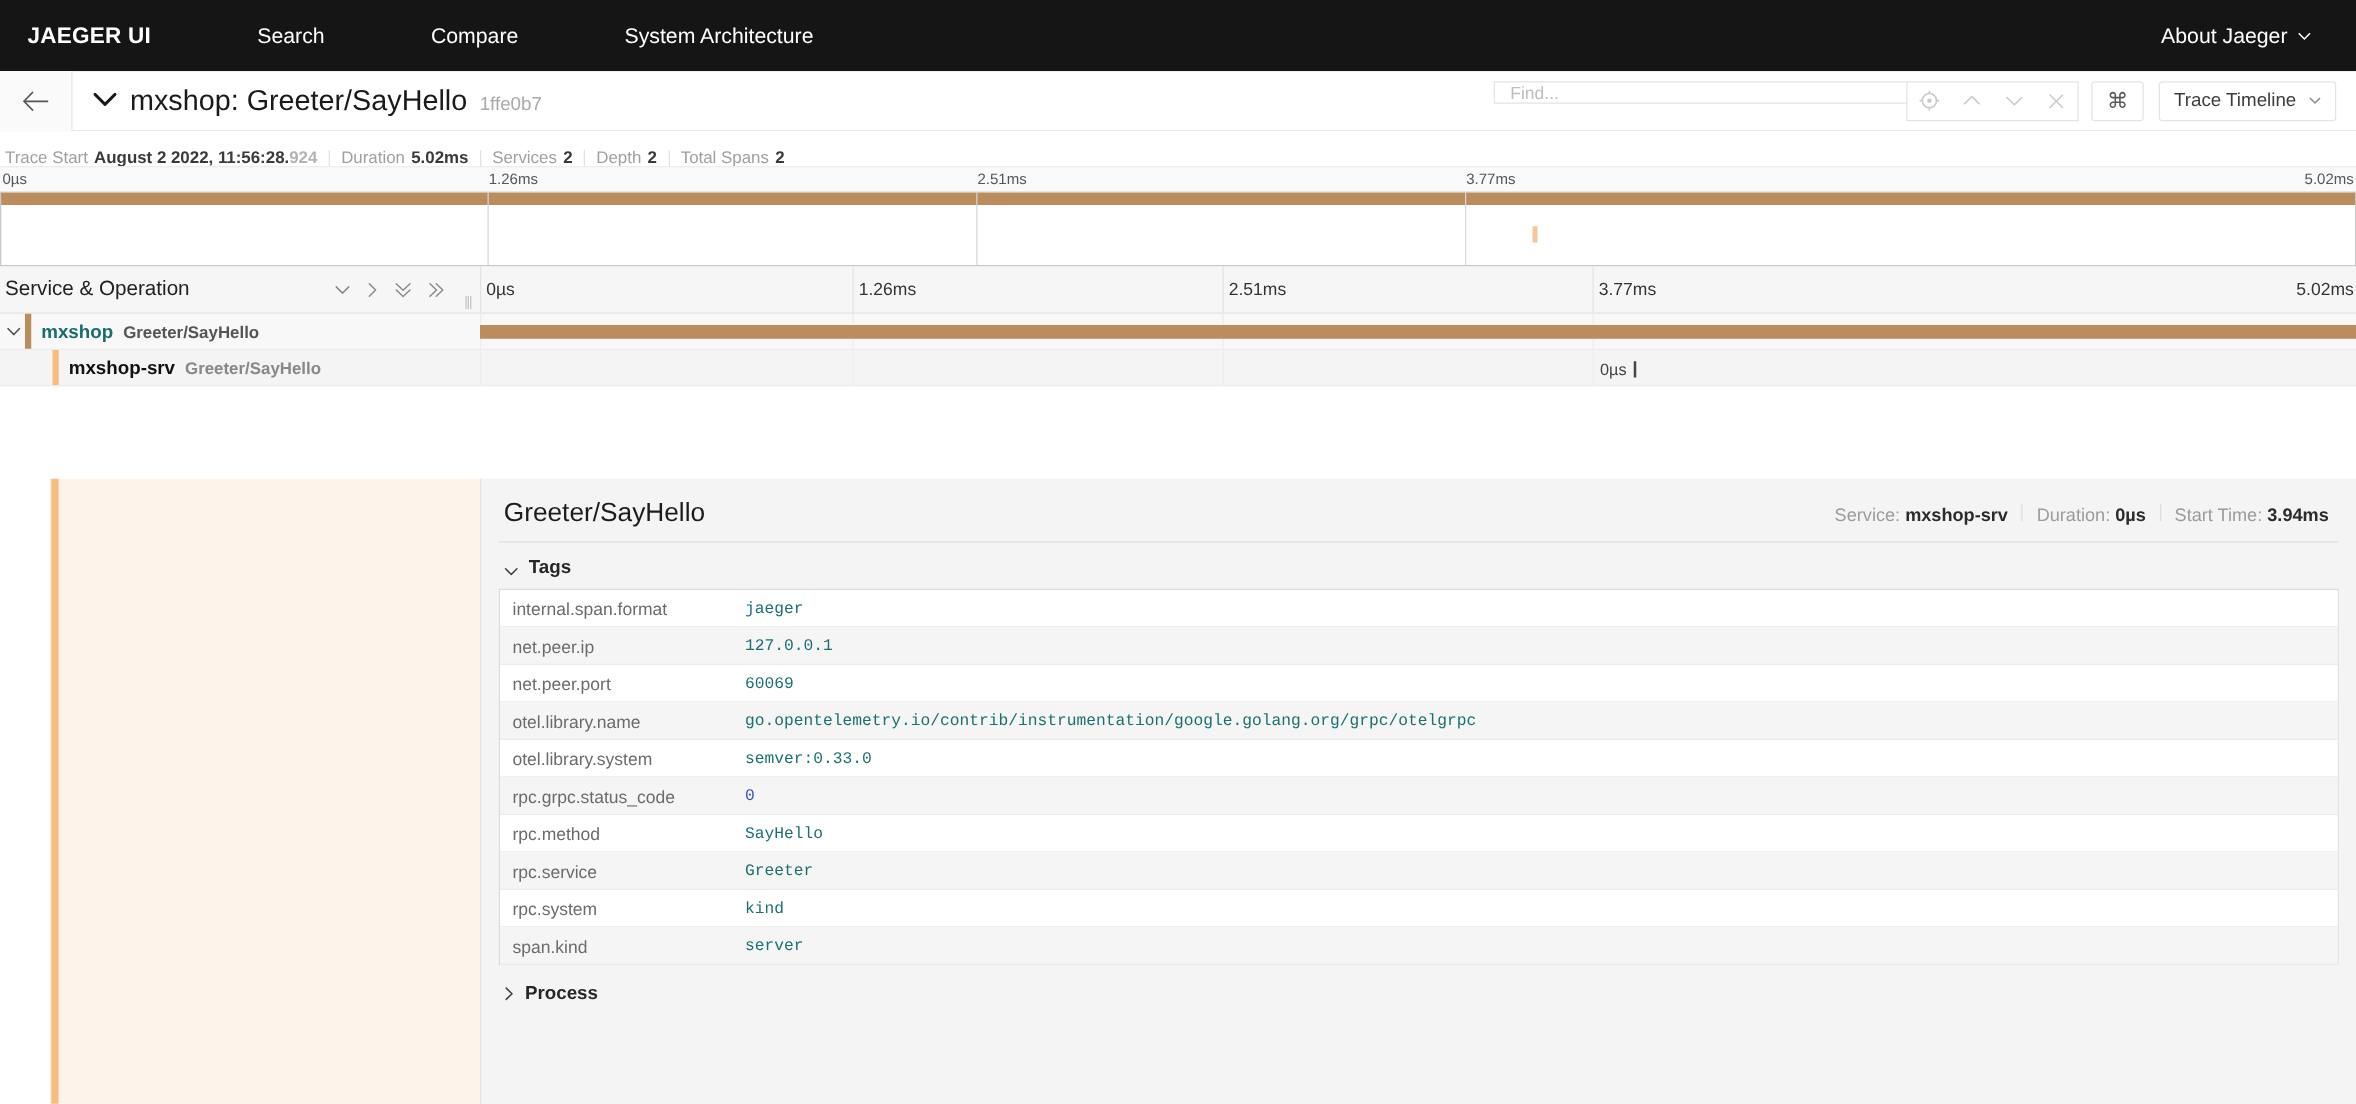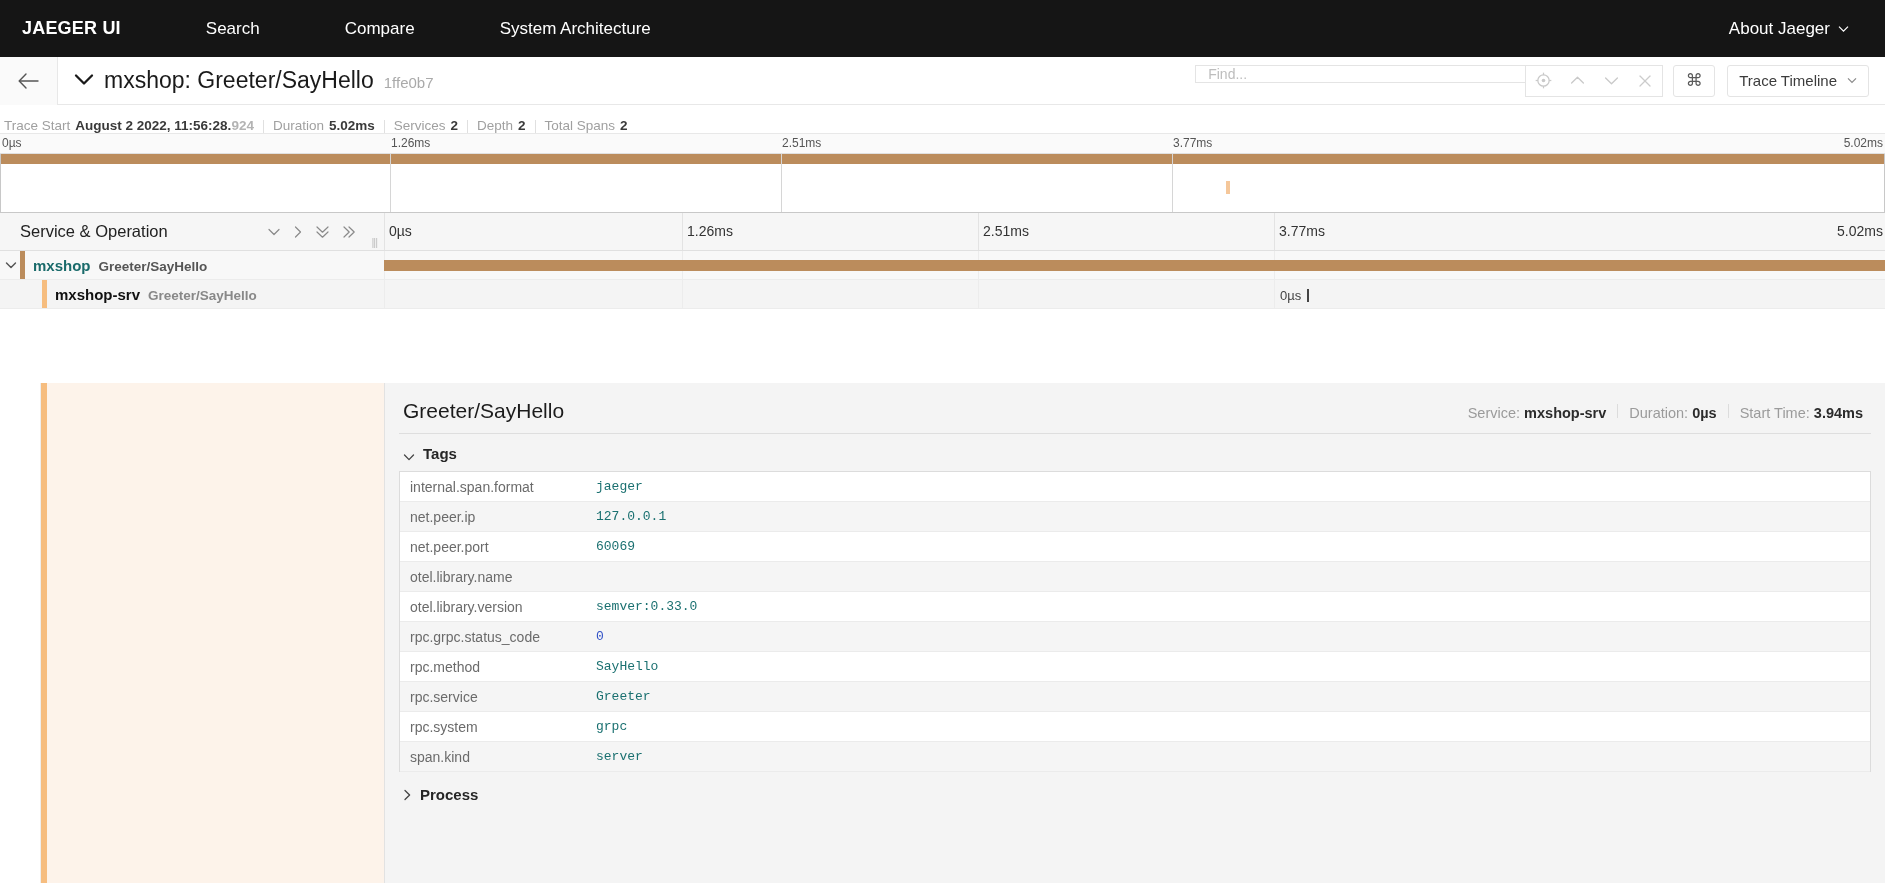--- a/index.html
+++ b/index.html
@@ -224,21 +224,21 @@
   .tl-left {
     width: 384px;
     display: flex;
     align-items: center;
     height: 100%;
     position: relative;
   }
   .tl-left .label {
     font-size: 16.5px;
     color: #222;
-    padding-left: 20px;
+    padding-left: 4px;
   }
   .collapse-btns {
     position: absolute;
     right: 28px;
     display: flex;
     gap: 12px;
     align-items: center;
     color: #8a8a8a;
   }
   .cbtn { cursor: pointer; display: flex; align-items: center; }
@@ -666,40 +666,41 @@
         <div class="tag-row">
           <div class="tag-key">net.peer.ip</div>
           <div class="tag-val">127.0.0.1</div>
         </div>
         <div class="tag-row">
           <div class="tag-key">net.peer.port</div>
           <div class="tag-val">60069</div>
         </div>
         <div class="tag-row">
           <div class="tag-key">otel.library.name</div>
-        </div>
-        <div class="tag-row">
-          <div class="tag-key">otel.library.version</div>
+          <div class="tag-val">go.opentelemetry.io/contrib/instrumentation/google.golang.org/grpc/otelgrpc</div>
+        </div>
+        <div class="tag-row">
+          <div class="tag-key">otel.library.system</div>
           <div class="tag-val">semver:0.33.0</div>
         </div>
         <div class="tag-row">
           <div class="tag-key">rpc.grpc.status_code</div>
           <div class="tag-val num">0</div>
         </div>
         <div class="tag-row">
           <div class="tag-key">rpc.method</div>
           <div class="tag-val">SayHello</div>
         </div>
         <div class="tag-row">
           <div class="tag-key">rpc.service</div>
           <div class="tag-val">Greeter</div>
         </div>
         <div class="tag-row">
           <div class="tag-key">rpc.system</div>
-          <div class="tag-val">grpc</div>
+          <div class="tag-val">kind</div>
         </div>
         <div class="tag-row">
           <div class="tag-key">span.kind</div>
           <div class="tag-val">server</div>
         </div>
       </div>
 
     <div class="process-head">
       <span>
         <svg width="9" height="12" viewBox="0 0 9 12" fill="none" stroke="#444" stroke-width="1.3">

